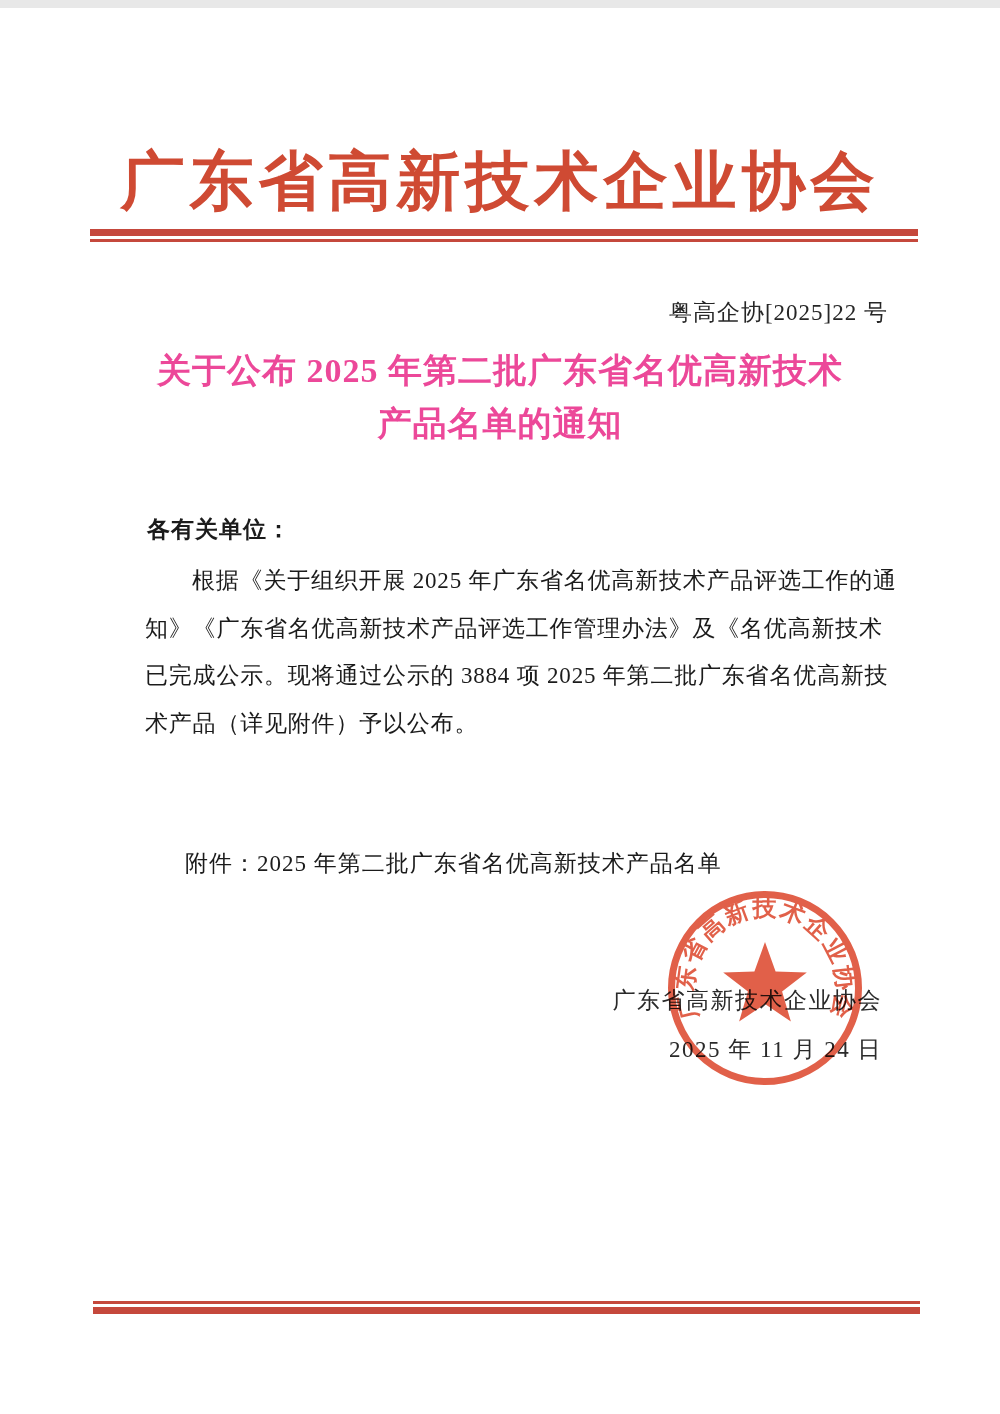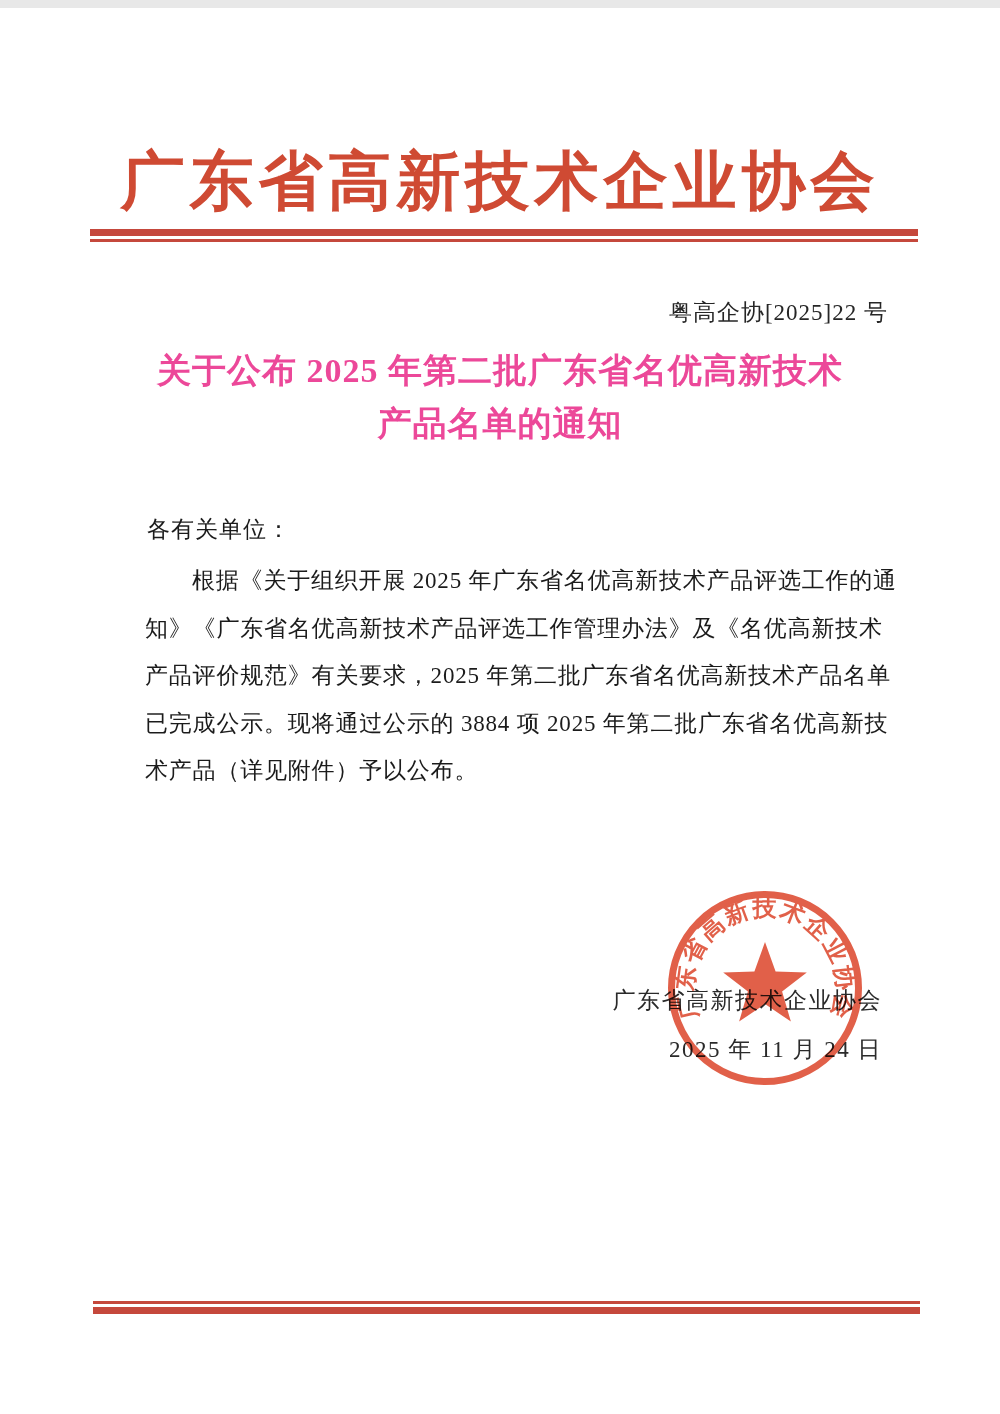--- a/index.html
+++ b/index.html
@@ -70,21 +70,21 @@
     font-size: 34px;
     line-height: 53px;
     color: #ec4899;
     letter-spacing: 1px;
   }
   .salutation {
     position: absolute;
     top: 506px;
     left: 147px;
     font-size: 23px;
-    font-weight: normal;
+    font-weight: bold;
     color: #1b1b1b;
     letter-spacing: 1px;
   }
   .paragraph {
     position: absolute;
     top: 549px;
     left: 145px;
     width: 740px;
     font-size: 23px;
     line-height: 47.5px;
@@ -156,25 +156,25 @@
   <div class="doc-title">
     <div>关于公布 2025 年第二批广东省名优高新技术</div>
     <div>产品名单的通知</div>
   </div>
 
   <div class="salutation">各有关单位：</div>
 
   <div class="paragraph">
     <div class="para-line indent">根据《关于组织开展 2025 年广东省名优高新技术产品评选工作的通</div>
     <div class="para-line">知》《广东省名优高新技术产品评选工作管理办法》及《名优高新技术</div>
-    <div class="para-line">产品评价规范》有关要求，2025 年第二批广东省名优高新技术产品名单</div>
     <div class="para-line">已完成公示。现将通过公示的 3884 项 2025 年第二批广东省名优高新技</div>
     <div class="para-line">术产品（详见附件）予以公布。</div>
   </div>
 
+  <div class="attachment-line">附件：2025 年第二批广东省名优高新技术产品名单</div>
 
   <div class="signature-org">广东省高新技术企业协会</div>
   <div class="signature-date">2025 年 11 月 24 日</div>
 
   <div class="seal">
     <svg viewBox="0 0 210 210" xmlns="http://www.w3.org/2000/svg">
       <circle cx="105" cy="105" r="93.5" fill="none" stroke="#dd4a30" stroke-width="7"></circle>
       <polygon points="105,59 94.4,88.4 63.2,89.4 87.9,108.6 79.1,138.6 105,121 130.9,138.6 122.1,108.6 146.8,89.4 115.6,88.4" fill="#dd4a30"></polygon>
       <defs>
         <path id="sealArc" d="M 39.8 135.4 A 72 72 0 1 1 170.2 135.4" fill="none"></path>

